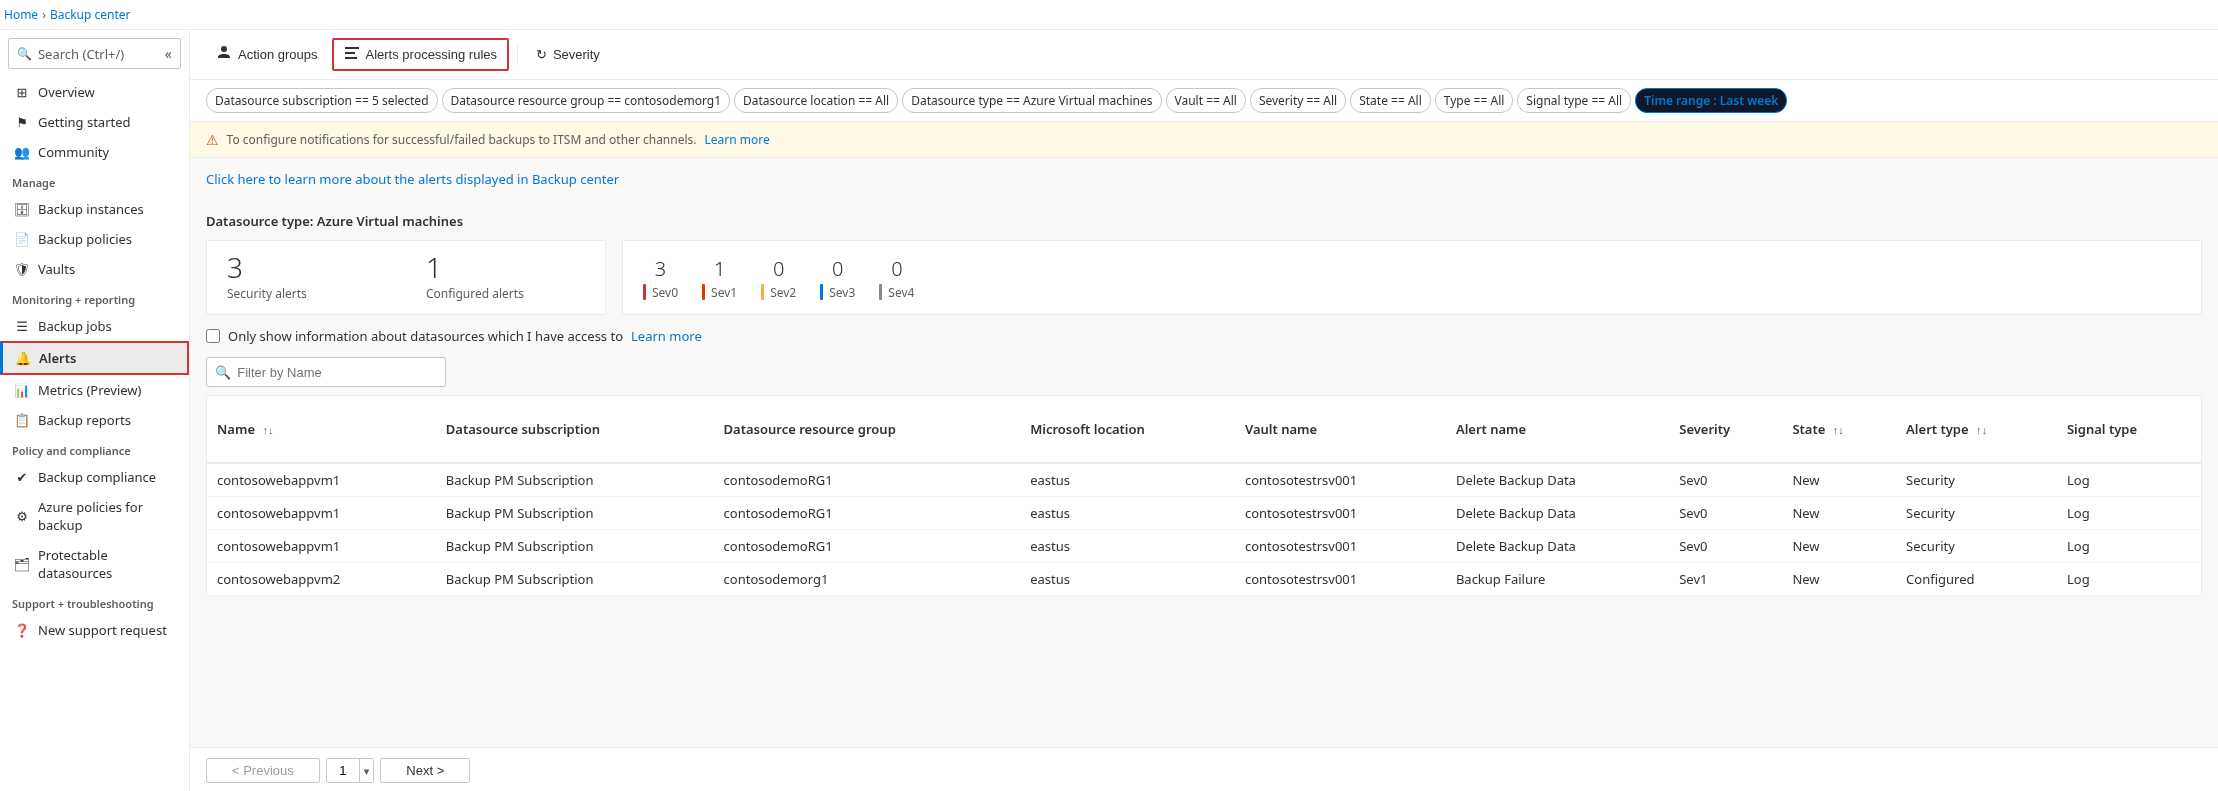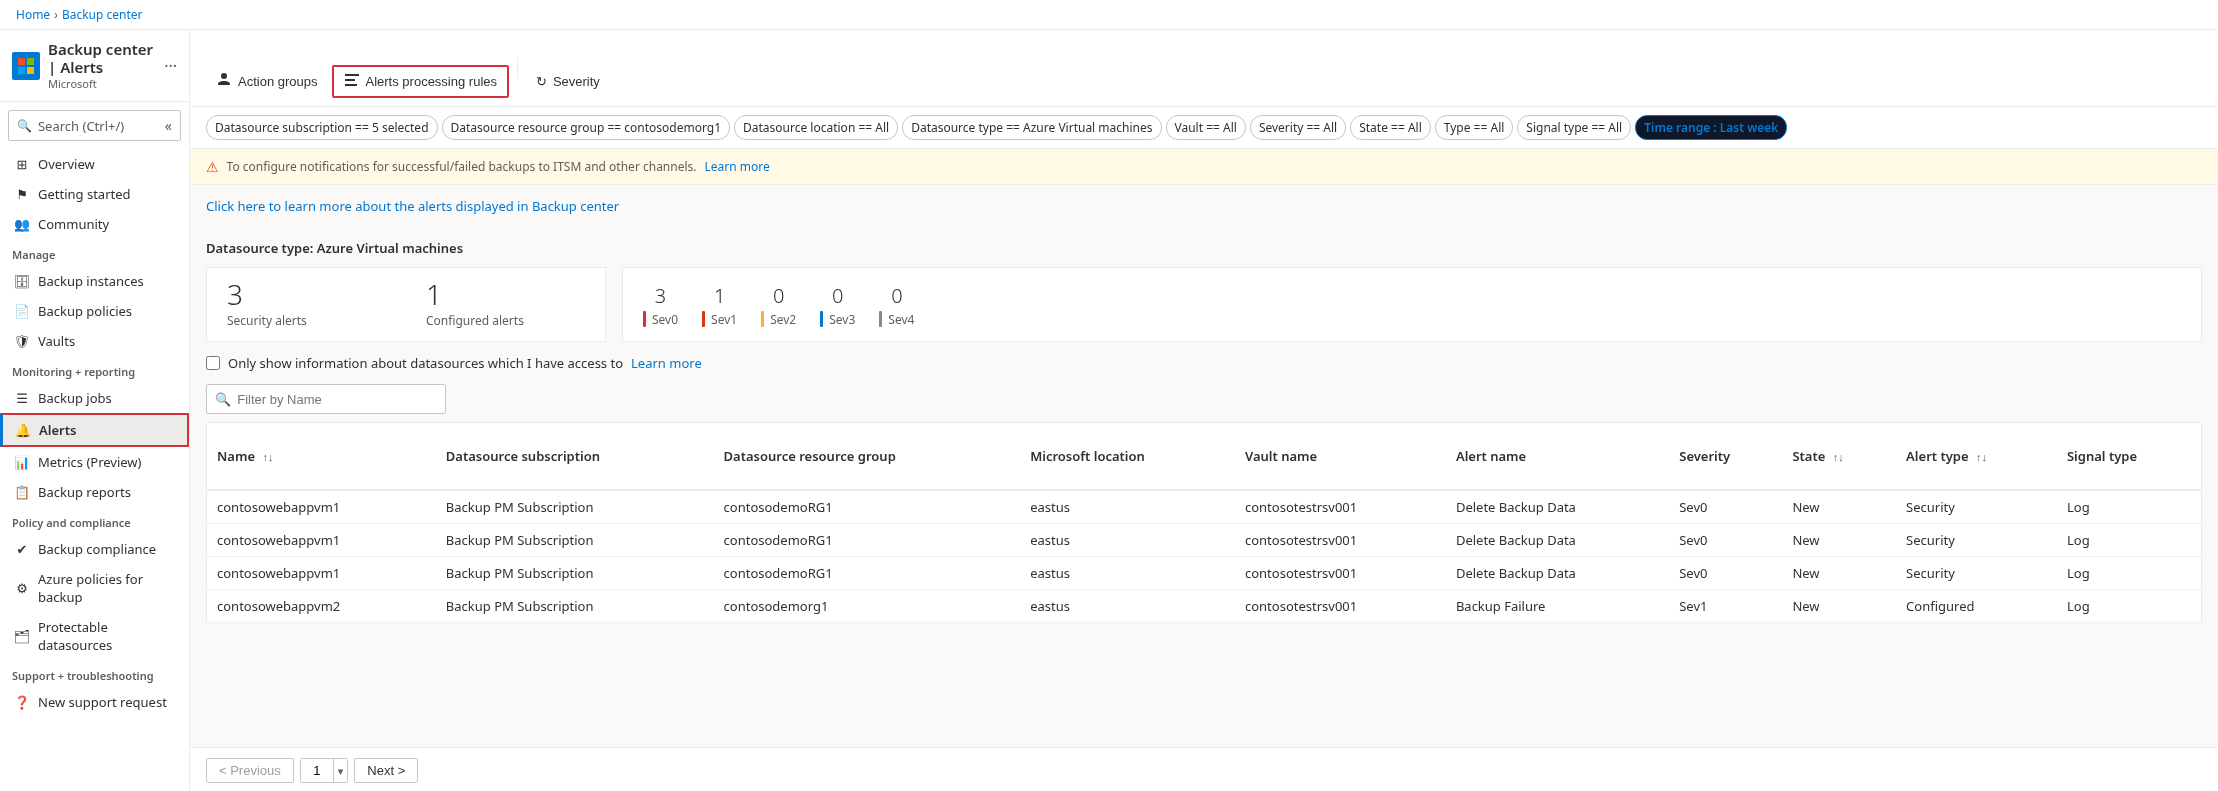--- a/index.html
+++ b/index.html
@@ -1,19 +1,19 @@
 <!DOCTYPE html>
 <html><head>
   <meta charset="utf-8">
   <style>
     * { box-sizing: border-box; margin: 0; padding: 0; }
     body { font-family: 'Segoe UI', system-ui, sans-serif; font-size: 13px; background: #f3f2f1; color: #323130; overflow-x: hidden; }
     
     
-    .breadcrumb { display: flex; align-items: center; gap: 4px; padding: 6px 16px; font-size: 12px; color: #605e5c; background: #fff; border-bottom: 1px solid #edebe9; }
+    .breadcrumb { display: flex; align-items: center; gap: 4px; padding: 6px 4px; font-size: 12px; color: #605e5c; background: #fff; border-bottom: 1px solid #edebe9; }
     .breadcrumb a { color: #0078d4; text-decoration: none; }
     .breadcrumb .sep { color: #605e5c; }
     
     
     .app-layout { display: flex; height: calc(100vh - 28px); }
     
     
     .sidebar { width: 190px; min-width: 190px; background: #fff; border-right: 1px solid #edebe9; overflow-y: auto; display: flex; flex-direction: column; }
     .sidebar-header { display: flex; align-items: center; gap: 8px; padding: 10px 12px; border-bottom: 1px solid #edebe9; }
     .sidebar-logo { width: 28px; height: 28px; background: #0078d4; display: flex; align-items: center; justify-content: center; border-radius: 2px; flex-shrink: 0; }
@@ -30,21 +30,21 @@
     .nav-section-label { padding: 8px 12px 4px 12px; font-size: 11px; font-weight: 600; color: #605e5c; text-transform: none; }
     .nav-item { display: flex; align-items: center; gap: 8px; padding: 6px 12px; cursor: pointer; color: #323130; font-size: 13px; border-left: 2px solid transparent; }
     .nav-item.active { background: #edebe9; border-left: 2px solid #0078d4; font-weight: 600; }
     .nav-icon { width: 16px; height: 16px; display: flex; align-items: center; justify-content: center; flex-shrink: 0; }
     
     
     .main-content { flex: 1; overflow-y: auto; background: #faf9f8; display: flex; flex-direction: column; }
     
     
     .toolbar { display: flex; align-items: center; gap: 4px; padding: 8px 16px; background: #fff; border-bottom: 1px solid #edebe9; }
-    .toolbar-btn { display: flex; align-items: center; gap: 6px; padding: 5px 10px; border: none; background: transparent; cursor: pointer; color: #323130; font-size: 13px; border-radius: 2px; margin-top: 27px; }
+    .toolbar-btn { display: flex; align-items: center; gap: 6px; padding: 5px 10px; border: none; background: transparent; cursor: pointer; color: #323130; font-size: 13px; border-radius: 2px; }
     .toolbar-btn svg { width: 16px; height: 16px; }
     .toolbar-sep { width: 1px; height: 20px; background: #edebe9; margin: 0 4px; }
     
     
     .tabs-row { display: flex; gap: 0; padding: 0 16px; background: #fff; border-bottom: 1px solid #edebe9; }
     .tab { padding: 8px 12px; cursor: pointer; font-size: 13px; color: #605e5c; border-bottom: 2px solid transparent; }
     .tab.active { color: #0078d4; border-bottom: 2px solid #0078d4; font-weight: 600; }
     
     
     .filter-bar { display: flex; flex-wrap: wrap; gap: 4px; padding: 8px 16px; background: #fff; border-bottom: 1px solid #edebe9; align-items: center; }
@@ -93,56 +93,41 @@
     .items-count { font-size: 13px; color: #323130; margin-bottom: 8px; }
     
     
     .data-table { width: 100%; border-collapse: collapse; background: #fff; border: 1px solid #edebe9; font-size: 13px; }
     .data-table th { padding: 24px 10px; text-align: left; font-weight: 600; border-bottom: 2px solid #edebe9; color: #323130; background: #fff; white-space: nowrap; }
     .data-table th .sort-icon { display: inline-block; margin-left: 4px; color: #605e5c; font-size: 11px; }
     .data-table td { padding: 7px 10px; border-bottom: 1px solid #f3f2f1; color: #323130; }
     
     
     .pagination { display: flex; align-items: center; gap: 6px; padding: 10px 16px; background: #fff; border-top: 1px solid #edebe9; }
-    .page-btn { padding: 4px 12px; border: 1px solid #c8c6c4; background: #fff; border-radius: 2px; cursor: pointer; font-size: 13px; color: #323130; }
+    .page-btn { padding: 4px 25px; border: 1px solid #c8c6c4; background: #fff; border-radius: 2px; cursor: pointer; font-size: 13px; color: #323130; }
     .page-btn.disabled { color: #a19f9d; cursor: default; }
     .page-num { display: flex; align-items: center; border: 1px solid #c8c6c4; border-radius: 2px; overflow: hidden; }
     .page-num input { width: 32px; text-align: center; border: none; outline: none; font-size: 13px; padding: 4px; }
     .page-num-chevron { padding: 4px 4px; border-left: 1px solid #c8c6c4; background: #fff; cursor: pointer; color: #605e5c; font-size: 11px; }
     
     .sev-item-row { display: flex; align-items: center; gap: 6px; }
   </style>
 </head>
 <body>
 
 <div class="breadcrumb">
   <a>Home</a>
   <span class="sep">›</span>
   <a>Backup center</a>
 </div>
 
 <div class="app-layout">
 
   <div class="sidebar">
 
-    <div class="sidebar-header">
-      <div class="sidebar-logo">
-        <svg viewBox="0 0 18 18" fill="none">
-          <rect x="1" y="1" width="7" height="7" fill="#f25022"></rect>
-          <rect x="10" y="1" width="7" height="7" fill="#7fba00"></rect>
-          <rect x="1" y="10" width="7" height="7" fill="#00a4ef"></rect>
-          <rect x="10" y="10" width="7" height="7" fill="#ffb900"></rect>
-        </svg>
-      </div>
-      <div class="sidebar-title-block">
-        <div class="title">Backup center | Alerts</div>
-        <div class="subtitle">Microsoft</div>
-      </div>
-      <span class="sidebar-title-more">···</span>
-    </div>
 
     <div class="search-box">
       <span class="search-box-icon">🔍</span>
       <span class="search-box-text">Search (Ctrl+/)</span>
       <span class="search-collapse">«</span>
     </div>
 
     <div class="nav-item">
       <span class="nav-icon">⊞</span>
       <span>Overview</span>

